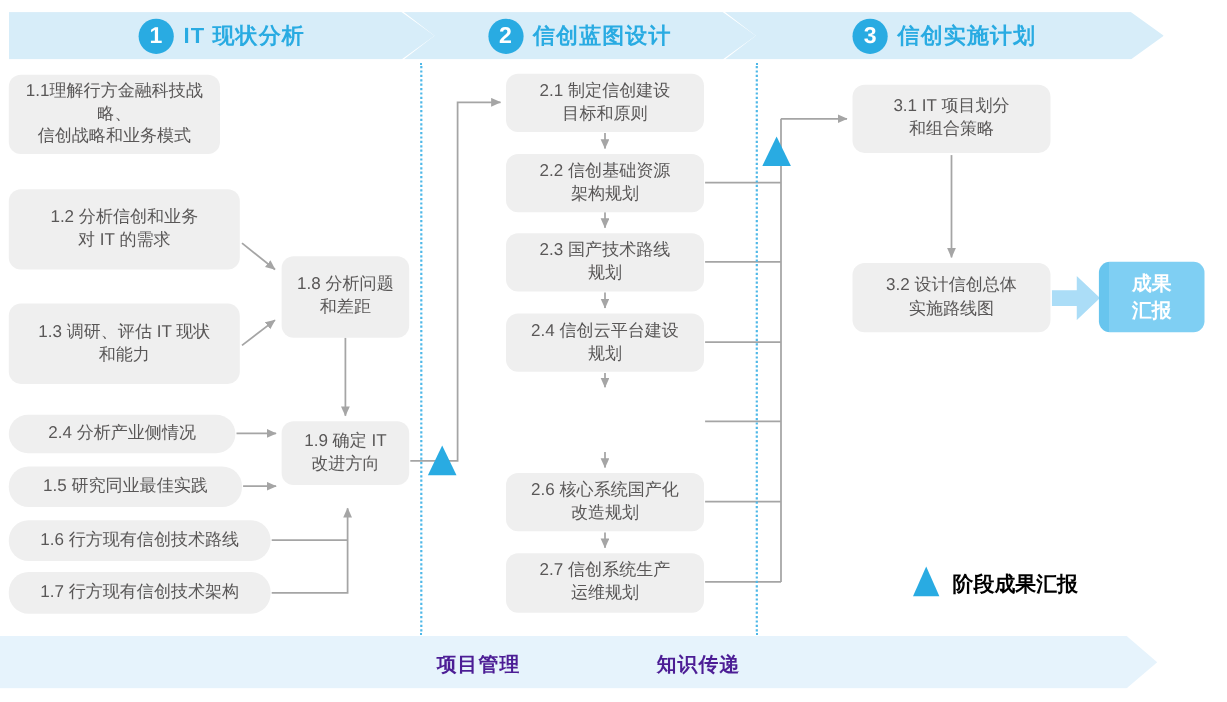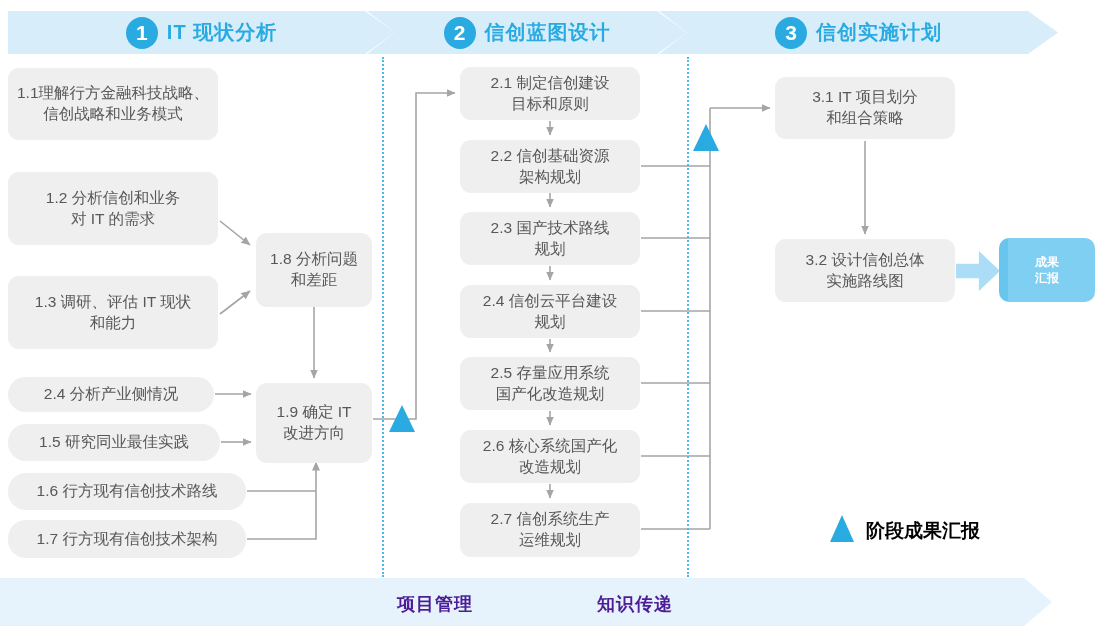--- a/index.html
+++ b/index.html
@@ -19,21 +19,21 @@
   .dotline{position:absolute;top:57px;height:520px;width:0;border-left:2px dotted #4FB8E8;}
 
   
   .gbox{position:absolute;background:#EFEFEF;color:#595757;border-radius:11px;
     display:flex;align-items:center;justify-content:center;text-align:center;
     font-size:15.5px;line-height:1.35;white-space:pre-line;}
   .pill{border-radius:18px;}
 
   .bluebox{position:absolute;background:linear-gradient(90deg,#68C5EE 0 9px,#7FCFF3 9px);color:#fff;border-radius:10px;
     display:flex;align-items:center;justify-content:center;text-align:center;
-    font-size:12px;font-weight:bold;line-height:1.35;white-space:pre-line;}
+    font-size:18px;font-weight:bold;line-height:1.35;white-space:pre-line;}
 
   .fatarrow{position:absolute;background:#ABDDF7;
     clip-path:polygon(0 32%,52% 32%,52% 0,100% 50%,52% 100%,52% 68%,0 68%);}
 
   .tri{position:absolute;width:0;height:0;border-left:13px solid transparent;border-right:13px solid transparent;
     border-bottom:27px solid #29ABE2;}
 
   .legend-label{position:absolute;color:#000000;font-size:19px;font-weight:bold;white-space:nowrap;}
 
   
@@ -104,45 +104,43 @@
       </span>
     <span class="phase-title">信创蓝图设计</span>
   </div>
   <div class="band band-3">
     <span class="phase-circle">
         <span>3</span>
       </span>
     <span class="phase-title">信创实施计划</span>
   </div>
 
-  <div class="gbox" style="left:8px;top:68px;width:210px;height:72px;">1.1理解行方金融科技战略、
+  <div class="gbox" style="left:8px;top:68px;width:192px;height:72px;">1.1理解行方金融科技战略、
 信创战略和业务模式</div>
   <div class="gbox" style="left:8px;top:172px;width:210px;height:73px;">1.2 分析信创和业务
 对 IT 的需求</div>
   <div class="gbox" style="left:8px;top:276px;width:210px;height:73px;">1.3 调研、评估 IT 现状
 和能力</div>
   <div class="gbox pill" style="left:8px;top:377px;width:206px;height:35px;">2.4 分析产业侧情况</div>
   <div class="gbox pill" style="left:8px;top:424px;width:212px;height:37px;">1.5 研究同业最佳实践</div>
   <div class="gbox pill" style="left:8px;top:473px;width:238px;height:37px;">1.6 行方现有信创技术路线</div>
   <div class="gbox pill" style="left:8px;top:520px;width:238px;height:38px;">1.7 行方现有信创技术架构</div>
   <div class="gbox" style="left:256px;top:233px;width:116px;height:74px;">1.8 分析问题
 和差距</div>
-  <div class="gbox" style="left:256px;top:383px;width:116px;height:80px;">1.9 确定 IT
+  <div class="gbox" style="left:256px;top:383px;width:116px;height:58px;">1.9 确定 IT
 改进方向</div>
 
   <div class="gbox" style="left:460px;top:67px;width:180px;height:53px;text-align:center;">2.1 制定信创建设
 目标和原则</div>
   <div class="gbox" style="left:460px;top:140px;width:180px;height:53px;">2.2 信创基础资源
 架构规划</div>
   <div class="gbox" style="left:460px;top:212px;width:180px;height:53px;">2.3 国产技术路线
 规划</div>
   <div class="gbox" style="left:460px;top:285px;width:180px;height:53px;">2.4 信创云平台建设
 规划</div>
-  <div class="gbox" style="left:460px;top:357px;width:180px;height:53px;">2.5 存量应用系统
-国产化改造规划</div>
   <div class="gbox" style="left:460px;top:430px;width:180px;height:53px;">2.6 核心系统国产化
 改造规划</div>
   <div class="gbox" style="left:460px;top:503px;width:180px;height:54px;">2.7 信创系统生产
 运维规划</div>
 
   <div class="gbox" style="left:775px;top:77px;width:180px;height:62px;">3.1 IT 项目划分
 和组合策略</div>
   <div class="gbox" style="left:775px;top:239px;width:180px;height:63px;">3.2 设计信创总体
 实施路线图</div>
 

